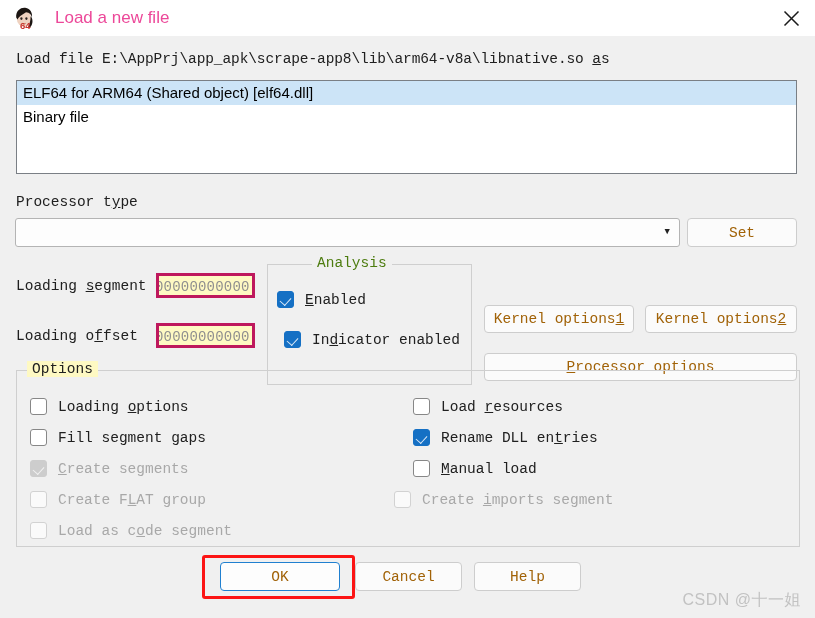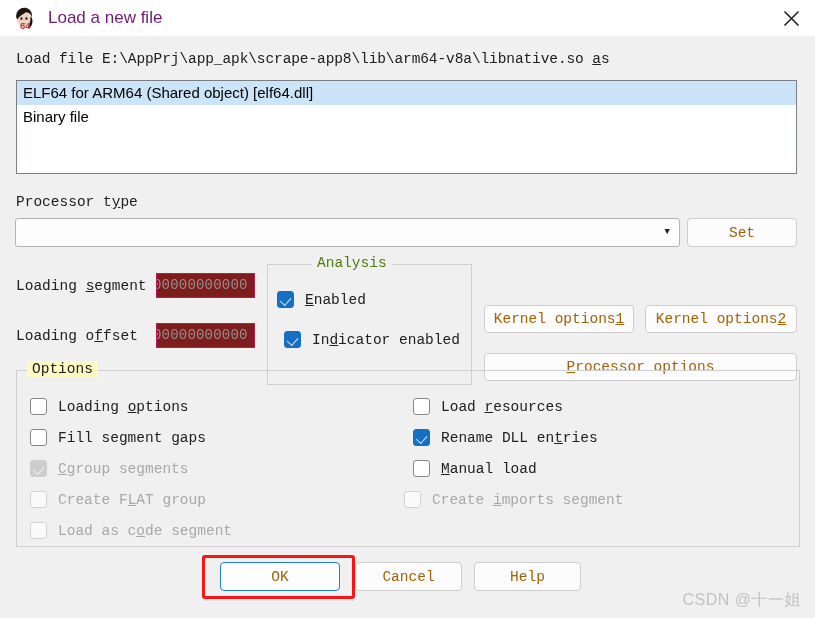--- a/index.html
+++ b/index.html
@@ -21,25 +21,25 @@
     position: absolute; left: 0; top: 0;
     width: 815px; height: 36px;
     background: #ffffff;
     border-bottom: 1px solid #e8e8e8;
   }
   #app-icon {
     position: absolute; left: 11px; top: 5px;
     width: 26px; height: 26px;
   }
   #title-text {
-    position: absolute; left: 48px; top: 5px;
+    position: absolute; left: 55px; top: 5px;
     height: 26px; line-height: 26px;
     font-family: "Liberation Sans", sans-serif;
     font-size: 17px;
-    color: #701a75;
+    color: #ec4899;
     white-space: nowrap;
   }
   #close-btn {
     position: absolute; right: 0; top: 0;
     width: 48px; height: 36px;
     display: flex; align-items: center; justify-content: center;
     cursor: default;
   }
   #close-btn svg { display: block; }
 
@@ -127,22 +127,22 @@
     font-size: 14.5px; color: #202020;
     white-space: nowrap;
   }
   .load-label .acc { text-decoration: underline; }
   #seg-label { left: 16px; top: 242px; }
   #off-label { left: 16px; top: 292px; }
 
   .load-field {
     position: absolute;
     width: 99px; height: 25px;
-    background: #7f1d1d;
-    border: 1px solid #be185d;
+    background: #fef9c3;
+    border: 3px solid #be185d;
     box-sizing: border-box;
     overflow: hidden;
   }
   .load-field span {
     position: absolute; left: -4px; top: 0;
     height: 23px; line-height: 23px;
     font-size: 14px; color: #8f8f8f;
     white-space: nowrap;
     letter-spacing: 0.2px;
   }
@@ -233,21 +233,21 @@
 
   #opt-c1-1 { left: 30px; top: 362px; }
   #opt-c1-2 { left: 30px; top: 393px; }
   #opt-c1-3 { left: 30px; top: 424px; }
   #opt-c1-4 { left: 30px; top: 455px; }
   #opt-c1-5 { left: 30px; top: 486px; }
 
   #opt-c2-1 { left: 413px; top: 362px; }
   #opt-c2-2 { left: 413px; top: 393px; }
   #opt-c2-3 { left: 413px; top: 424px; }
-  #opt-c2-4 { left: 404px; top: 455px; }
+  #opt-c2-4 { left: 394px; top: 455px; }
 
   
   #ok-btn {
     position: absolute; left: 220px; top: 526px;
     width: 120px; height: 29px;
     background: #fdfdfd;
     border: 1px solid #2080d0;
     border-radius: 4px;
   }
   #cancel-btn { position: absolute; left: 355px; top: 526px; width: 107px; height: 29px; }
@@ -355,21 +355,21 @@
     <div class="cb-row" id="opt-c1-1">
       <span class="cb"></span>
       <span class="cb-label"><span>Loading </span><span class="acc">o</span><span>ptions</span></span>
     </div>
     <div class="cb-row" id="opt-c1-2">
       <span class="cb"></span>
       <span class="cb-label"><span>Fill segment </span><span class="acc">g</span><span>aps</span></span>
     </div>
     <div class="cb-row disabled" id="opt-c1-3">
       <span class="cb checked disabled"></span>
-      <span class="cb-label"><span></span><span class="acc">C</span><span>group segments</span></span>
+      <span class="cb-label"><span></span><span class="acc">C</span><span>reate segments</span></span>
     </div>
     <div class="cb-row disabled" id="opt-c1-4">
       <span class="cb disabled"></span>
       <span class="cb-label"><span>Create F</span><span class="acc">L</span><span>AT group</span></span>
     </div>
     <div class="cb-row disabled" id="opt-c1-5">
       <span class="cb disabled"></span>
       <span class="cb-label"><span>Load as c</span><span class="acc">o</span><span>de segment</span></span>
     </div>
 

